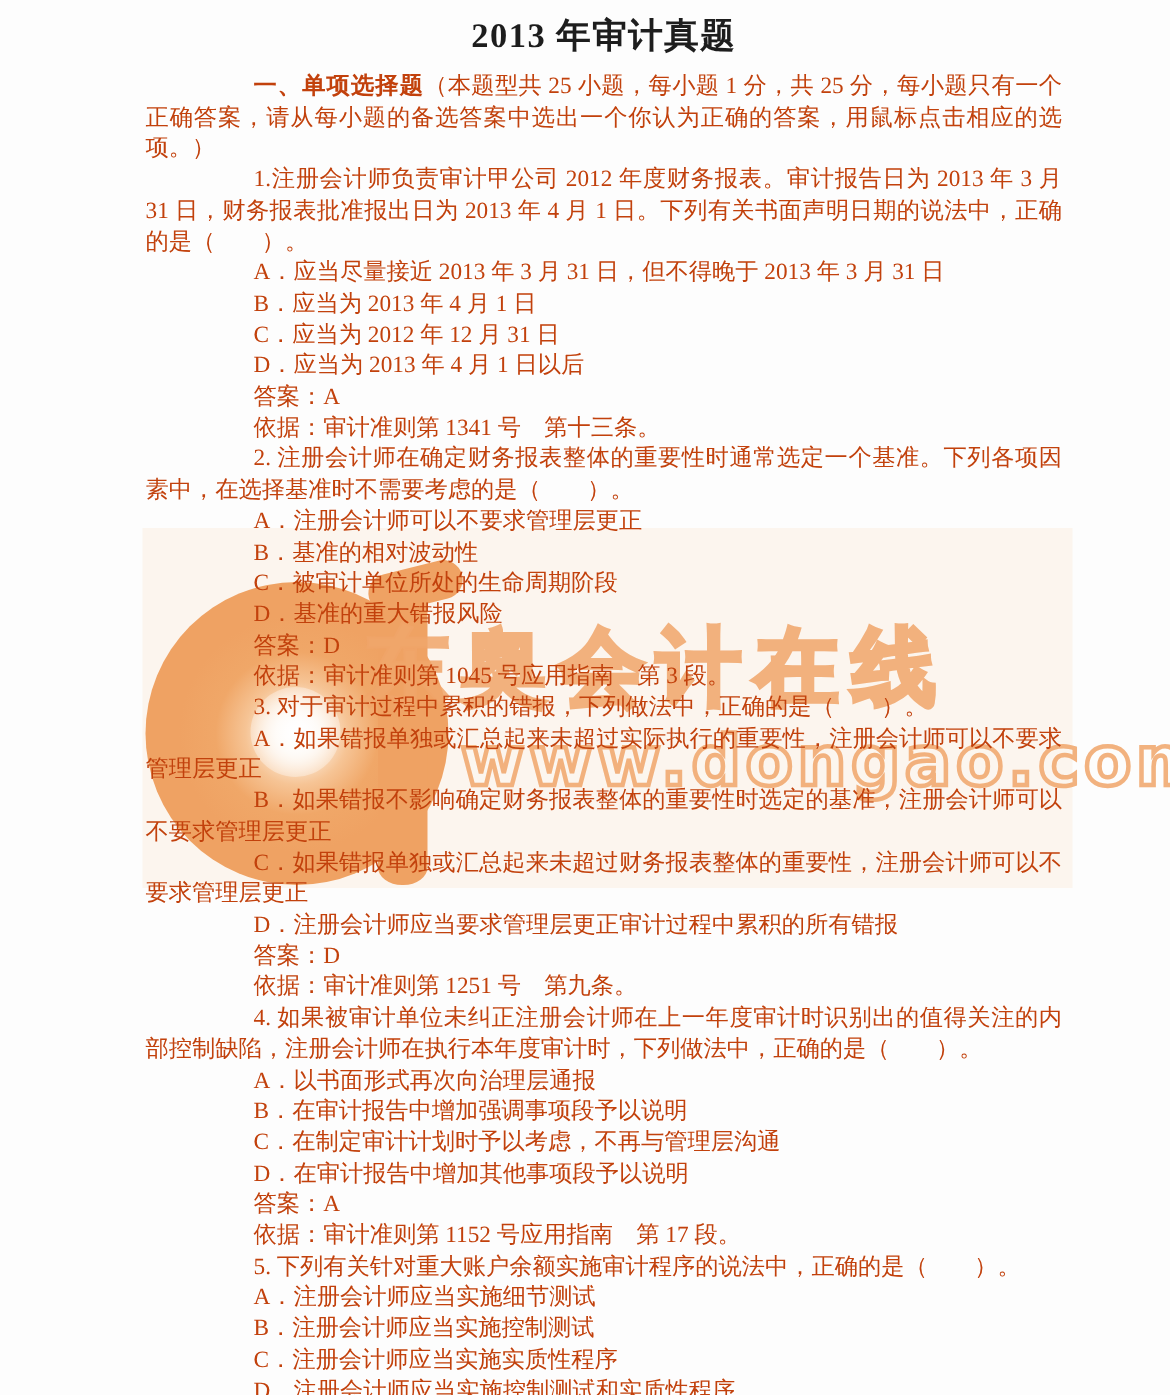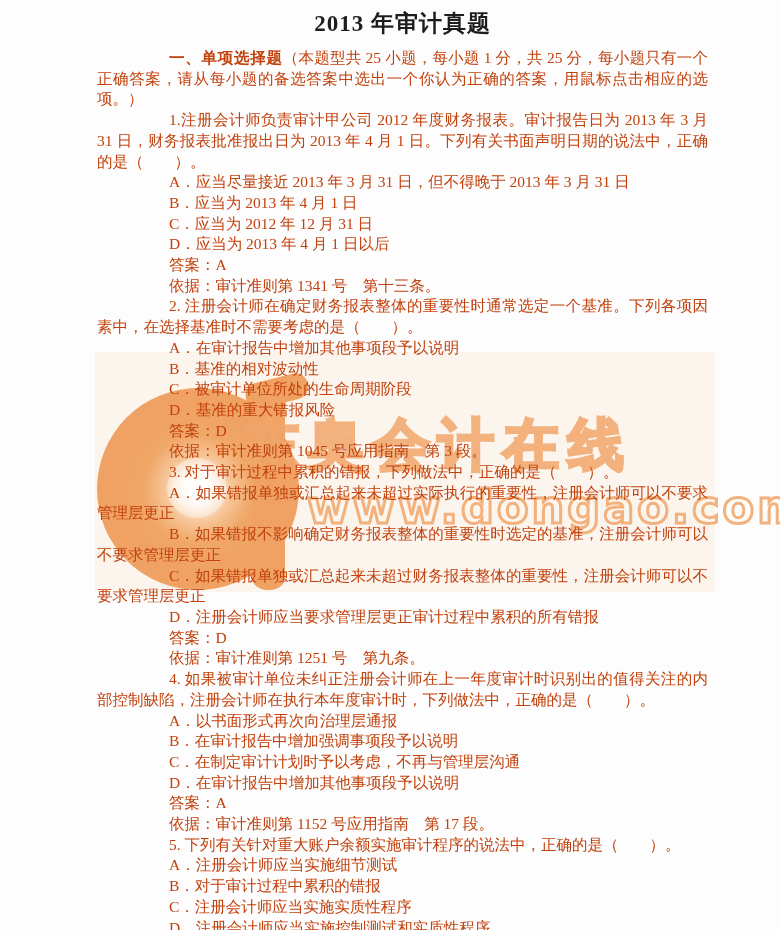--- a/index.html
+++ b/index.html
@@ -62,21 +62,21 @@
 
     <div id="questions">
         <p class="para">1.注册会计师负责审计甲公司 2012 年度财务报表。审计报告日为 2013 年 3 月 31 日，财务报表批准报出日为 2013 年 4 月 1 日。下列有关书面声明日期的说法中，正确的是（　　）。</p>
         <p class="para">A．应当尽量接近 2013 年 3 月 31 日，但不得晚于 2013 年 3 月 31 日</p>
         <p class="para">B．应当为 2013 年 4 月 1 日</p>
         <p class="para">C．应当为 2012 年 12 月 31 日</p>
         <p class="para">D．应当为 2013 年 4 月 1 日以后</p>
         <p class="para">答案：A</p>
         <p class="para">依据：审计准则第 1341 号　第十三条。</p>
         <p class="para">2. 注册会计师在确定财务报表整体的重要性时通常选定一个基准。下列各项因素中，在选择基准时不需要考虑的是（　　）。</p>
-        <p class="para">A．在审计报告中增加其他事项段予以说明</p>
+        <p class="para">A．注册会计师可以不要求管理层更正</p>
         <p class="para">B．基准的相对波动性</p>
         <p class="para">C．被审计单位所处的生命周期阶段</p>
         <p class="para">D．基准的重大错报风险</p>
         <p class="para">答案：D</p>
         <p class="para">依据：审计准则第 1045 号应用指南　第 3 段。</p>
         <p class="para">3. 对于审计过程中累积的错报，下列做法中，正确的是（　　）。</p>
         <p class="para">A．如果错报单独或汇总起来未超过实际执行的重要性，注册会计师可以不要求管理层更正</p>
         <p class="para">B．如果错报不影响确定财务报表整体的重要性时选定的基准，注册会计师可以不要求管理层更正</p>
         <p class="para">C．如果错报单独或汇总起来未超过财务报表整体的重要性，注册会计师可以不要求管理层更正</p>
         <p class="para">D．注册会计师应当要求管理层更正审计过程中累积的所有错报</p>
@@ -84,19 +84,19 @@
         <p class="para">依据：审计准则第 1251 号　第九条。</p>
         <p class="para">4. 如果被审计单位未纠正注册会计师在上一年度审计时识别出的值得关注的内部控制缺陷，注册会计师在执行本年度审计时，下列做法中，正确的是（　　）。</p>
         <p class="para">A．以书面形式再次向治理层通报</p>
         <p class="para">B．在审计报告中增加强调事项段予以说明</p>
         <p class="para">C．在制定审计计划时予以考虑，不再与管理层沟通</p>
         <p class="para">D．在审计报告中增加其他事项段予以说明</p>
         <p class="para">答案：A</p>
         <p class="para">依据：审计准则第 1152 号应用指南　第 17 段。</p>
         <p class="para">5. 下列有关针对重大账户余额实施审计程序的说法中，正确的是（　　）。</p>
         <p class="para">A．注册会计师应当实施细节测试</p>
-        <p class="para">B．对于审计过程中累积的错报</p>
+        <p class="para">B．注册会计师应当实施控制测试</p>
         <p class="para">C．注册会计师应当实施实质性程序</p>
         <p class="para">D．注册会计师应当实施控制测试和实质性程序</p>
       </div>
   </div>
 
 </div>
 
 </body></html>

